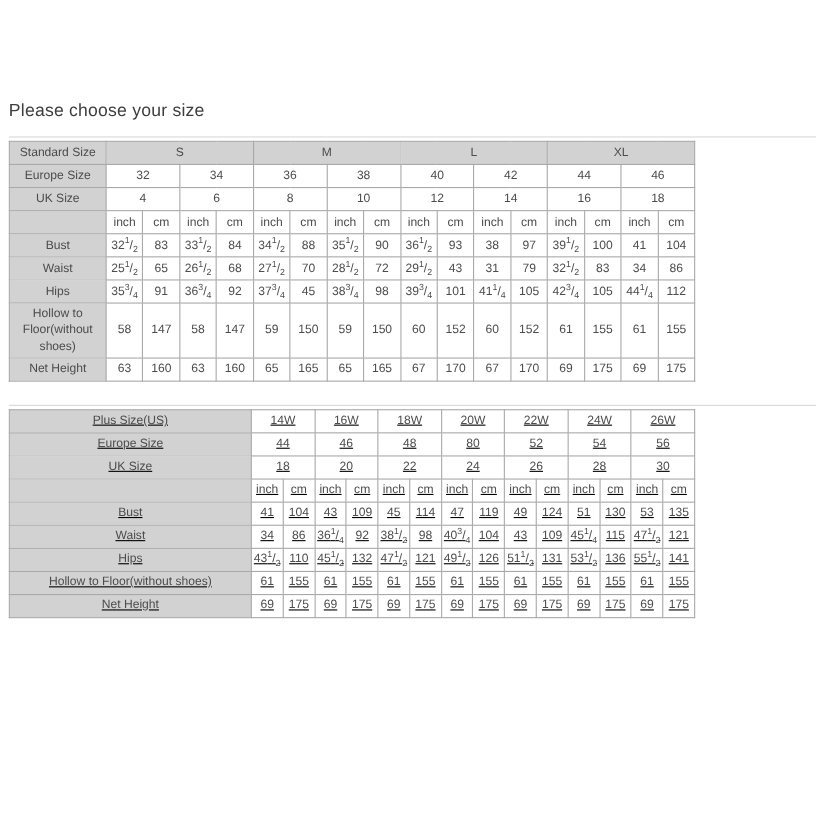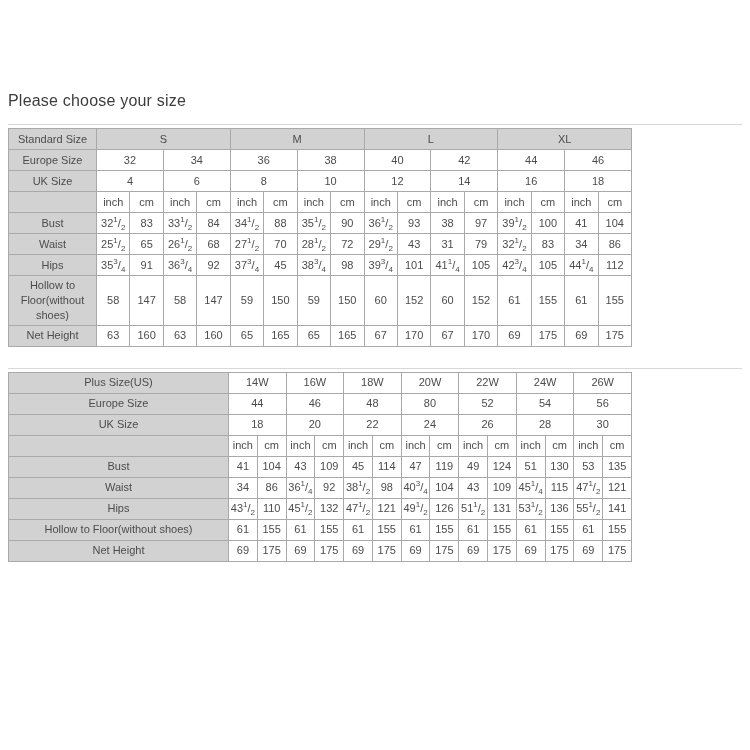--- a/index.html
+++ b/index.html
@@ -16,21 +16,21 @@
     width:750px;height:750px;background:var(--page-bg);
     font-family:"Liberation Sans",sans-serif;overflow:hidden;
   }
   .content{padding:0 8px;}
   .page-title{
     font-size:16px;font-weight:400;color:var(--title-text);
     margin:92px 0 14px 0;letter-spacing:0.2px;
   }
   .rule{height:1px;background:var(--rule);margin-bottom:3px;}
   .tbl-wrap{margin-top:0;}
-  .tbl-wrap.second{margin-top:21px;}
+  .tbl-wrap.second{margin-top:21px;text-decoration:underline;}
   table.size-table{
     border-collapse:collapse;table-layout:fixed;width:624px;
   }
   table.size-table td{
     border:1px solid var(--border);
     font-size:11px;color:var(--cell-text);
     text-align:center;vertical-align:middle;
     height:21px;padding:2px 1px;line-height:1.35;
     overflow:hidden;
   }

